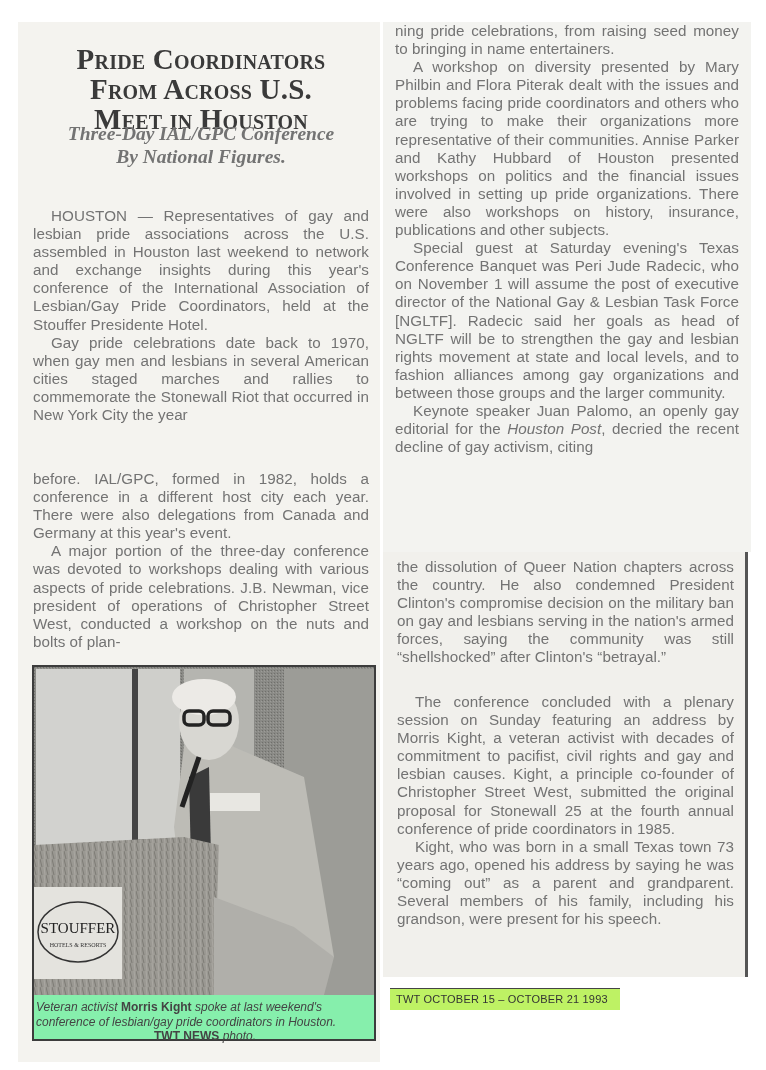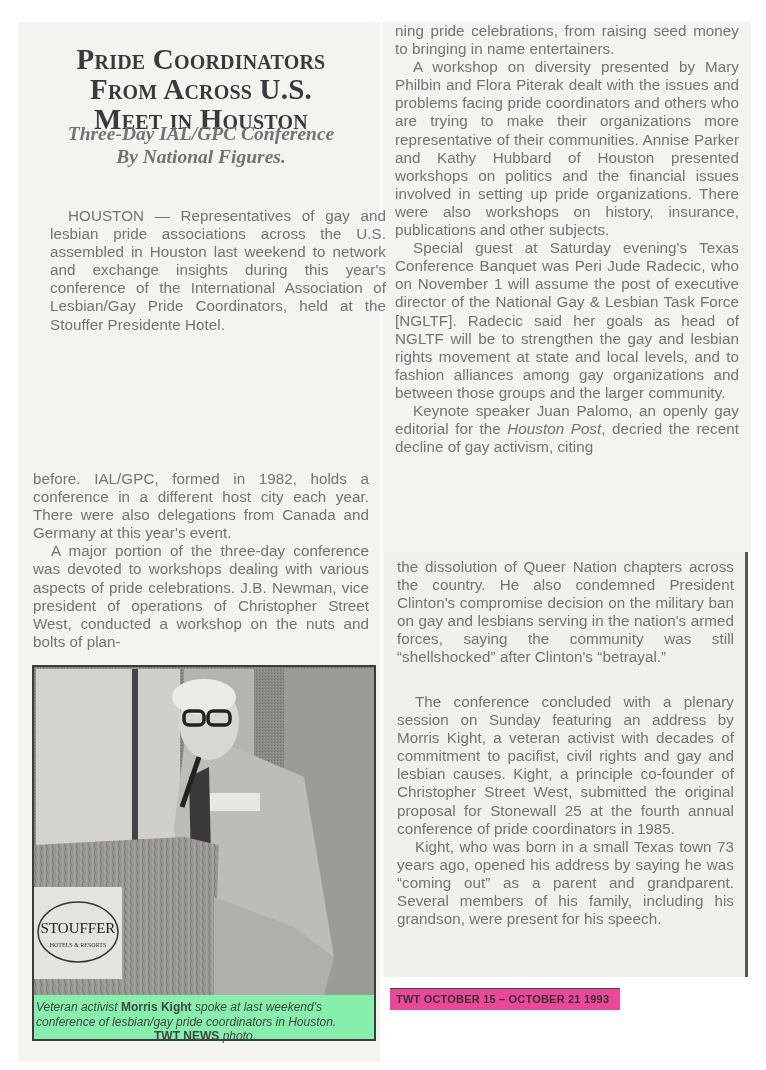--- a/index.html
+++ b/index.html
@@ -21,40 +21,40 @@
     position: absolute; left: 26px; top: 122px; width: 350px; text-align: center;
     font-family: "Liberation Serif", serif; font-weight: bold; font-style: italic; color: #737373;
     font-size: 19.5px; line-height: 23px;
   }
   .col {
     position: absolute; font-size: 15.2px; line-height: 18.1px; color: #737373;
     text-align: justify; letter-spacing: 0.05px;
   }
   .col p { margin: 0; text-indent: 18px; }
   .col p.noindent { text-indent: 0; }
-  .col-a { left: 33px; top: 207px; width: 336px; margin-left: 17px; }
+  .col-a { left: 33px; top: 207px; width: 336px; }
   .col-b { left: 33px; top: 470px; width: 336px; }
   .col-c { left: 395px; top: 22px; width: 344px; }
   .col-d { left: 397px; top: 558px; width: 337px; }
   .col-e { left: 397px; top: 693px; width: 337px; }
 
   .photo {
     position: absolute; left: 32px; top: 665px; width: 344px; height: 376px;
     background: #86efac; overflow: hidden; border: 2px solid #3c3c3c; box-sizing: border-box;
   }
   .caption {
     position: absolute; left: 36px; top: 1000px; width: 338px;
     font-size: 12px; line-height: 14.5px; font-style: italic; color: #444;
   }
   .caption b { font-style: normal; }
   .credit { text-align: center; }
   .footer {
     position: absolute; left: 390px; top: 988px; width: 230px; height: 22px;
-    background: #ec4899; border-top: 1px solid #444; box-sizing: border-box;
-    font-size: 11px; line-height: 20px; color: #333; padding-left: 6px; letter-spacing: 0.2px; font-weight: bold;
+    background: #bef264; border-top: 1px solid #444; box-sizing: border-box;
+    font-size: 11px; line-height: 20px; color: #333; padding-left: 6px; letter-spacing: 0.2px;
   }
 </style>
 </head>
 <body>
 
 <div class="clip clip-left"></div>
 <div class="clip clip-right-top"></div>
 <div class="clip clip-right-bot"></div>
 
 <div class="headline">
@@ -63,20 +63,21 @@
   <div>Meet in Houston</div>
 </div>
 
 <div class="deck">
   <div>Three-Day IAL/GPC Conference</div>
   <div>By National Figures.</div>
 </div>
 
 <div class="col col-a">
   <p>HOUSTON — Representatives of gay and lesbian pride associations across the U.S. assembled in Houston last weekend to network and exchange insights during this year's conference of the International Association of Lesbian/Gay Pride Coordinators, held at the Stouffer Presidente Hotel.</p>
+  <p>Gay pride celebrations date back to 1970, when gay men and lesbians in several American cities staged marches and rallies to commemorate the Stonewall Riot that occurred in New York City the year</p>
 </div>
 
 <div class="col col-b">
   <p class="noindent">before. IAL/GPC, formed in 1982, holds a conference in a different host city each year. There were also delegations from Canada and Germany at this year's event.</p>
   <p>A major portion of the three-day conference was devoted to workshops dealing with various aspects of pride celebrations. J.B. Newman, vice president of operations of Christopher Street West, conducted a workshop on the nuts and bolts of plan-</p>
 </div>
 
 <div class="photo">
   <svg width="340" height="328" viewBox="0 0 340 328">
     <defs>

